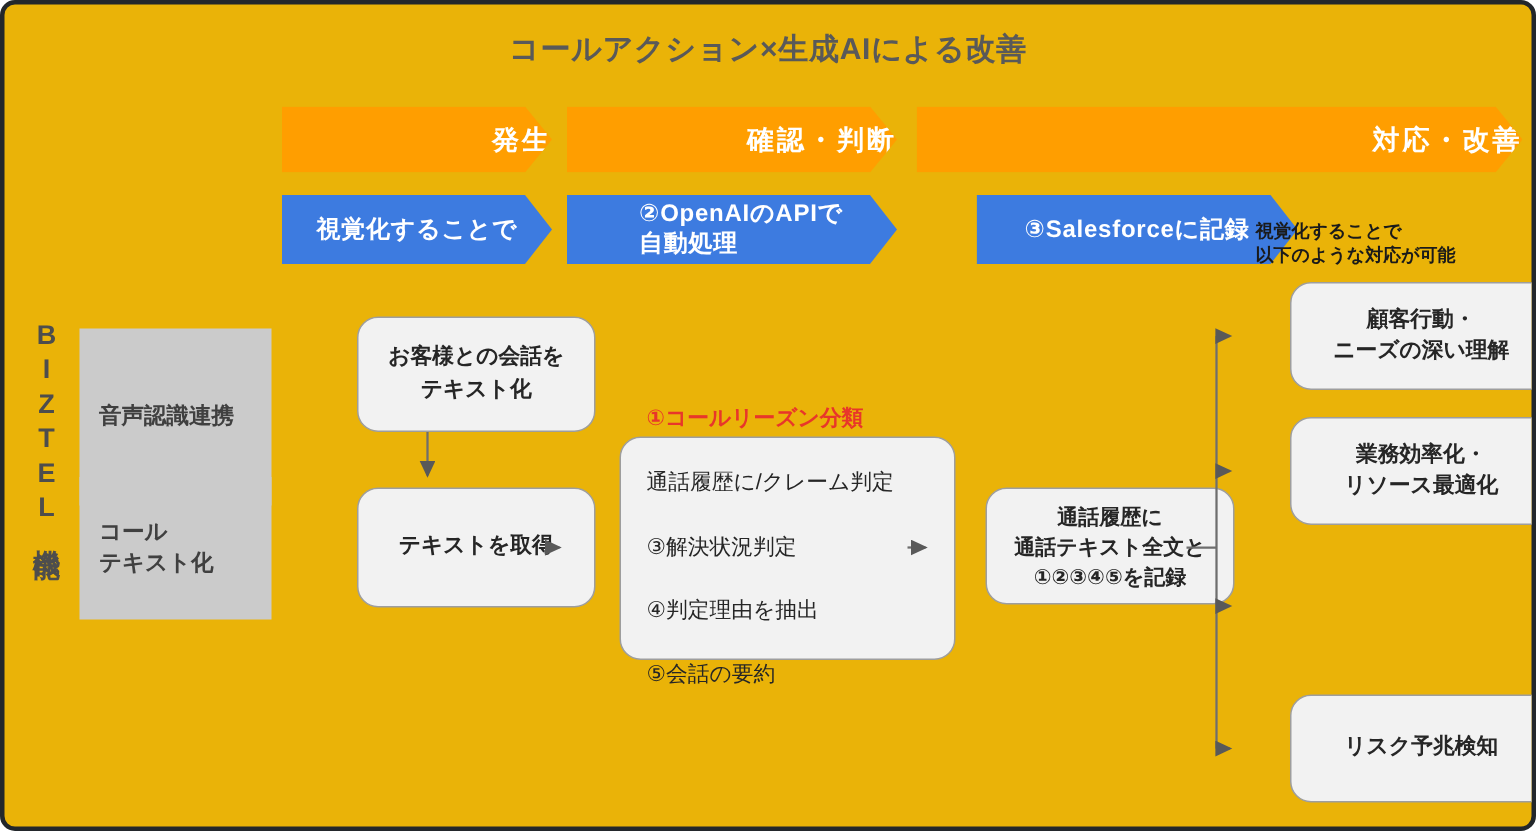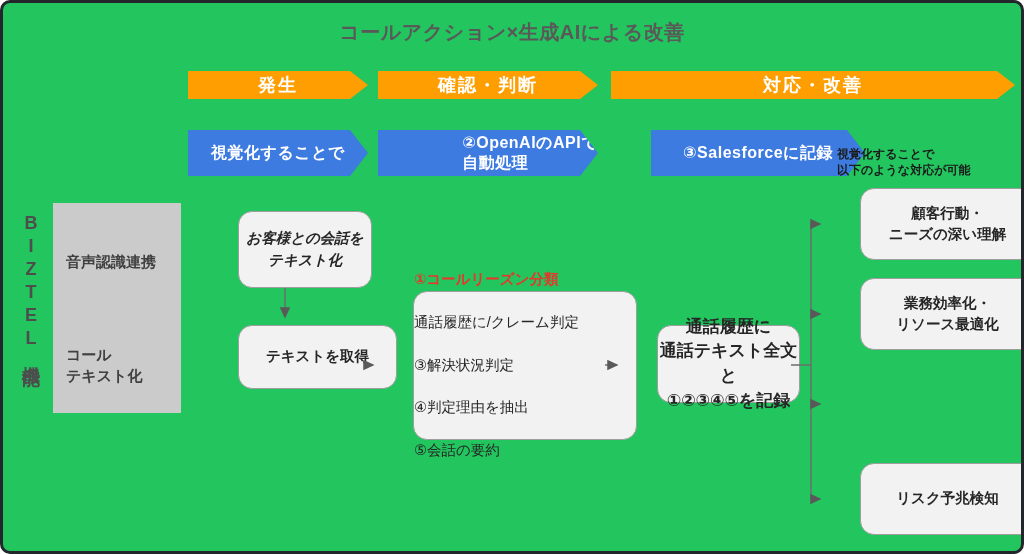--- a/index.html
+++ b/index.html
@@ -1,40 +1,40 @@
 <!DOCTYPE html>
 <html><head>
 <meta charset="utf-8">
 <style>
   * { margin:0; padding:0; box-sizing:border-box; }
   html,body { background:#ffffff; }
   body { font-family:"Liberation Sans","DejaVu Sans",sans-serif; }
 
   .frame {
     position:relative; width:1024px; height:554px;
-    background:#22c55e; border:3px solid #23272b; border-radius:10px;
+    background:#eab308; border:3px solid #23272b; border-radius:10px;
     overflow:hidden;
   }
 
   .title {
     position:absolute; top:16px; left:0; width:100%;
     text-align:center; font-size:20px; font-weight:bold; color:#595959;
     letter-spacing:0.5px;
   }
 
   
   .chev {
     position:absolute; display:flex; align-items:center;
     color:#ffffff; font-weight:bold;
     clip-path:polygon(0 0, calc(100% - 18px) 0, 100% 50%, calc(100% - 18px) 100%, 0 100%);
   }
-  .stage { top:68px; height:28px; background:#FF9E00; justify-content:center; font-size:18px; letter-spacing:2px; }
+  .stage { top:68px; height:44px; background:#FF9E00; justify-content:flex-end; font-size:18px; letter-spacing:2px; }
   .step  { top:127px; height:46px; background:#3D7BE0; font-size:16px; letter-spacing:0.5px; }
   .step.center { justify-content:center; }
-  .step.leftpad { justify-content:flex-end; padding-left:12px; line-height:1.25; white-space:pre-line; }
+  .step.leftpad { justify-content:center; padding-left:12px; line-height:1.25; white-space:pre-line; }
 
   #stage-1 { left:185px; width:180px; }
   #stage-2 { left:375px; width:220px; }
   #stage-3 { left:608px; width:404px; }
   #step-1  { left:185px; width:180px; }
   #step-2  { left:375px; width:220px; }
   #step-3  { left:608px; width:214px;margin-left:40px; }
 
   .note {
     position:absolute; left:834px; top:143px;
@@ -48,34 +48,34 @@
     font-size:18px; font-weight:bold; color:#4d4d4d; letter-spacing:3px;
     display:flex; align-items:center;
   }
 
   .graybox {
     position:absolute; left:50px; width:128px; background:#CBCBCB;
     color:#404040; font-weight:bold; font-size:15px;
     display:flex; align-items:center; padding-left:13px;
     line-height:1.35; white-space:pre-line;
   }
-  #gray-1 { top:200px; height:118px; }
+  #gray-1 { top:216px; height:118px; }
   #gray-2 { top:315px; height:95px; }
 
   .node {
     position:absolute; background:#F2F2F2; border:1.6px solid #9e9e9e;
     border-radius:14px; color:#262626; font-weight:bold; font-size:14.5px;
     display:flex; align-items:center; justify-content:center; text-align:center;
     line-height:1.45; white-space:pre-line;margin-left:32px;
   }
-  #node-a { left:203px; top:208px; width:134px; height:77px;font-style:italic; }
-  #node-b { left:203px; top:322px; width:159px; height:64px; }
+  #node-a { left:203px; top:208px; width:159px; height:77px; }
+  #node-b { left:203px; top:322px; width:159px; height:80px; }
   #node-c { left:378px; top:288px; width:224px; height:149px;
-            justify-content:flex-start; text-align:left; }
-  #node-d { left:622px; top:322px; width:143px; height:78px; font-size:17px; }
+            justify-content:flex-start; text-align:left; padding-left:17px; }
+  #node-d { left:622px; top:322px; width:166px; height:78px; font-size:14px; }
   .result { left:825px; width:175px; height:72px; }
   #res-1 { top:185px; }
   #res-2 { top:275px; }
   #res-3 { top:365px; }
   #res-4 { top:460px; }
 
   .proc-list { font-weight:normal; }
   .proc-line { font-size:14.5px; color:#262626; line-height:1.5; }
   .proc-line .b { font-weight:normal; }
   .proc-line.red, .proc-line.red .b { color:#E8362A; font-weight:bold; }

